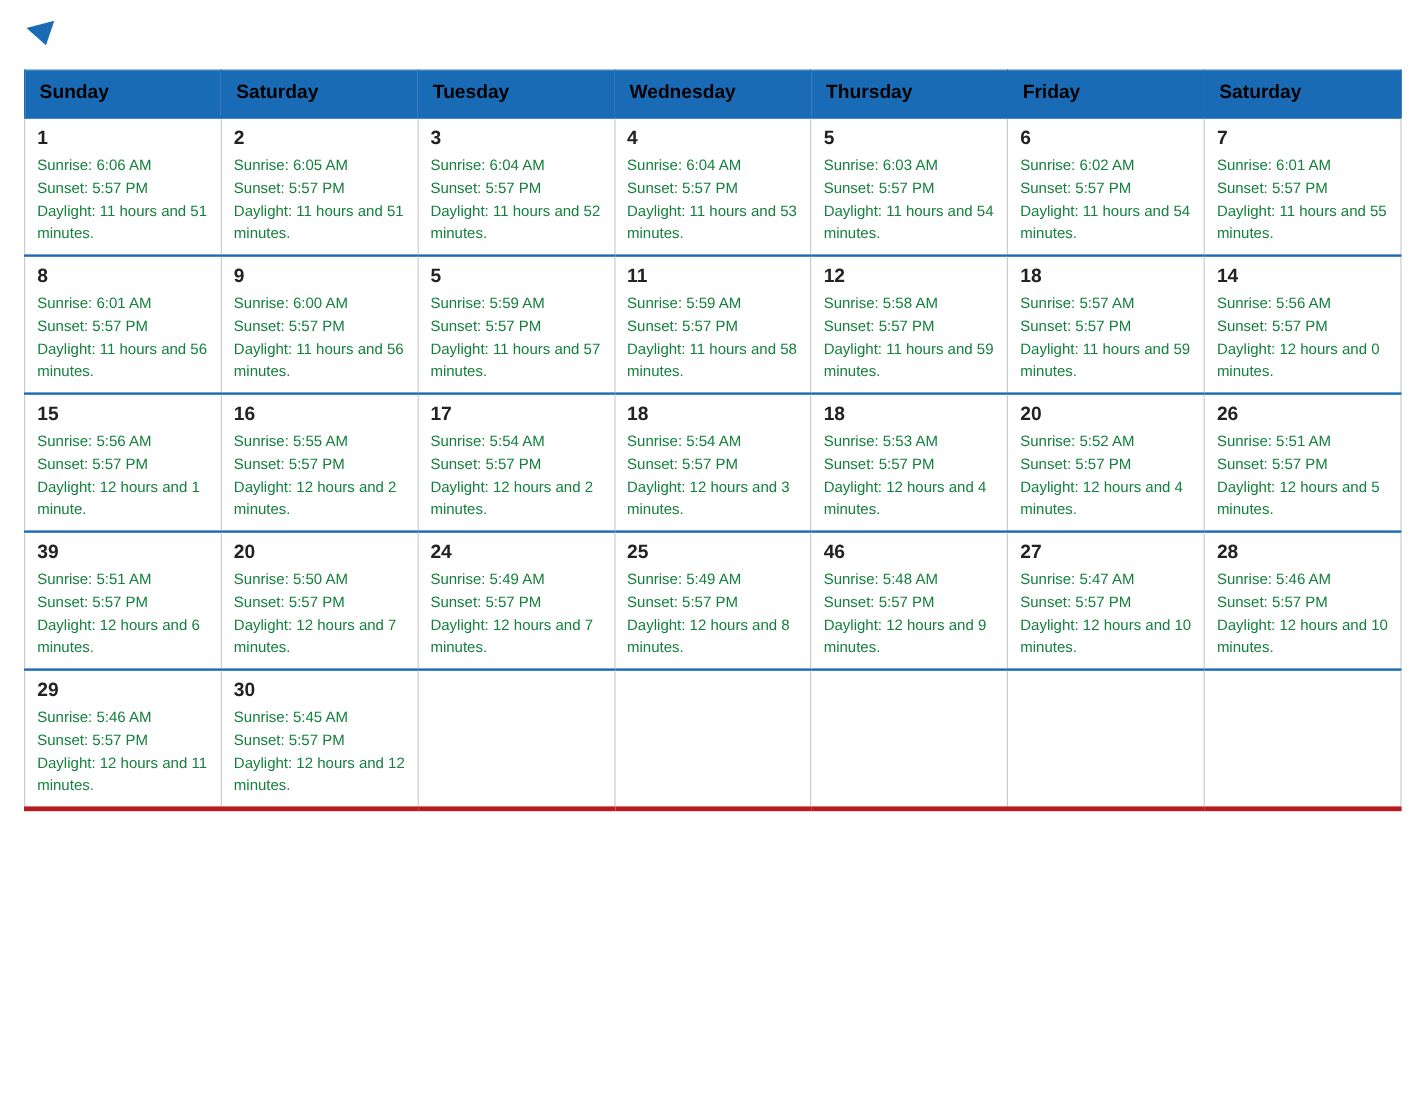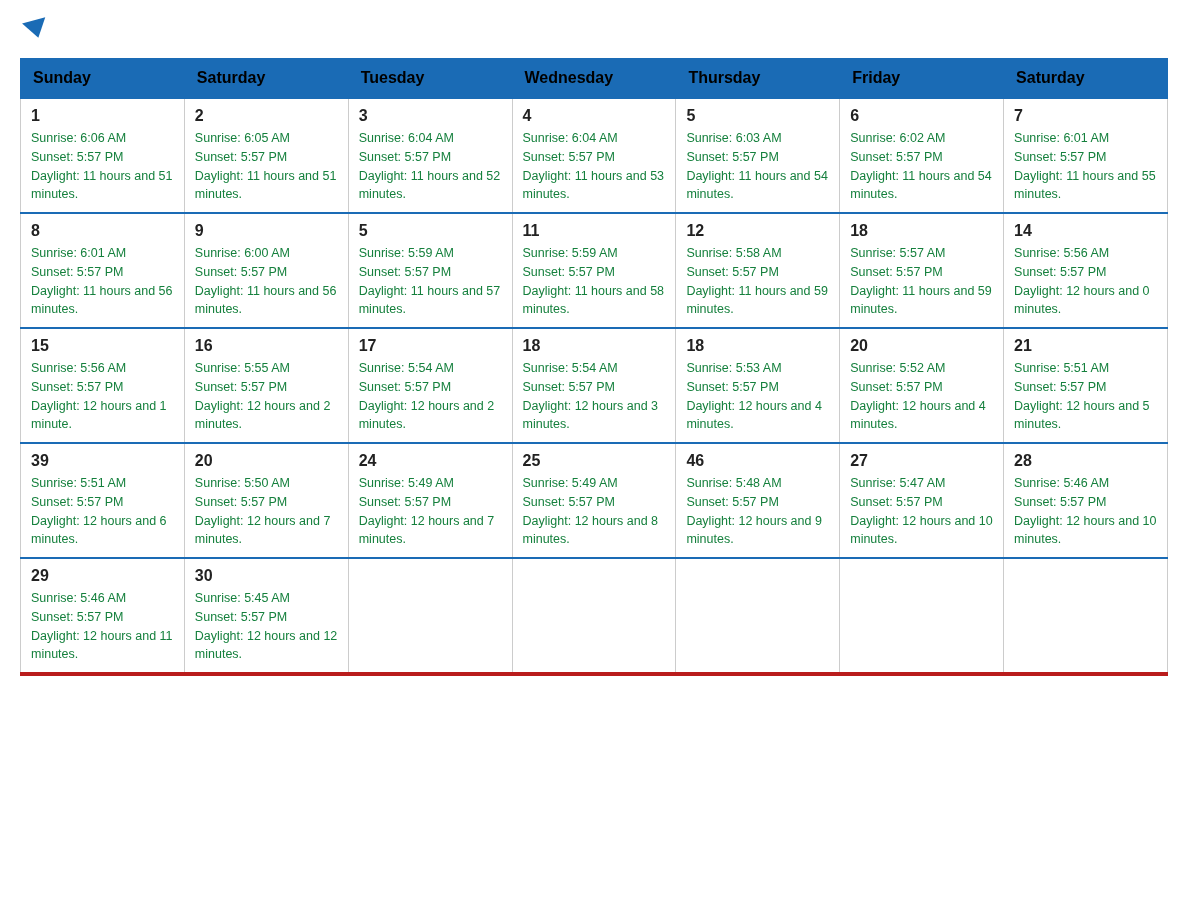--- a/index.html
+++ b/index.html
@@ -208,21 +208,21 @@
       </td>
         <td>
         <span class="day-num">18</span>
         <span class="day-info">Sunrise: 5:53 AM<br>Sunset: 5:57 PM<br>Daylight: 12 hours and 4 minutes.</span>
       </td>
         <td>
         <span class="day-num">20</span>
         <span class="day-info">Sunrise: 5:52 AM<br>Sunset: 5:57 PM<br>Daylight: 12 hours and 4 minutes.</span>
       </td>
         <td>
-        <span class="day-num">21</span>
+        <span class="day-num">26</span>
         <span class="day-info">Sunrise: 5:51 AM<br>Sunset: 5:57 PM<br>Daylight: 12 hours and 5 minutes.</span>
       </td>
       </tr>
       <tr>
         <td>
         <span class="day-num">39</span>
         <span class="day-info">Sunrise: 5:51 AM<br>Sunset: 5:57 PM<br>Daylight: 12 hours and 6 minutes.</span>
       </td>
         <td>
         <span class="day-num">20</span>

